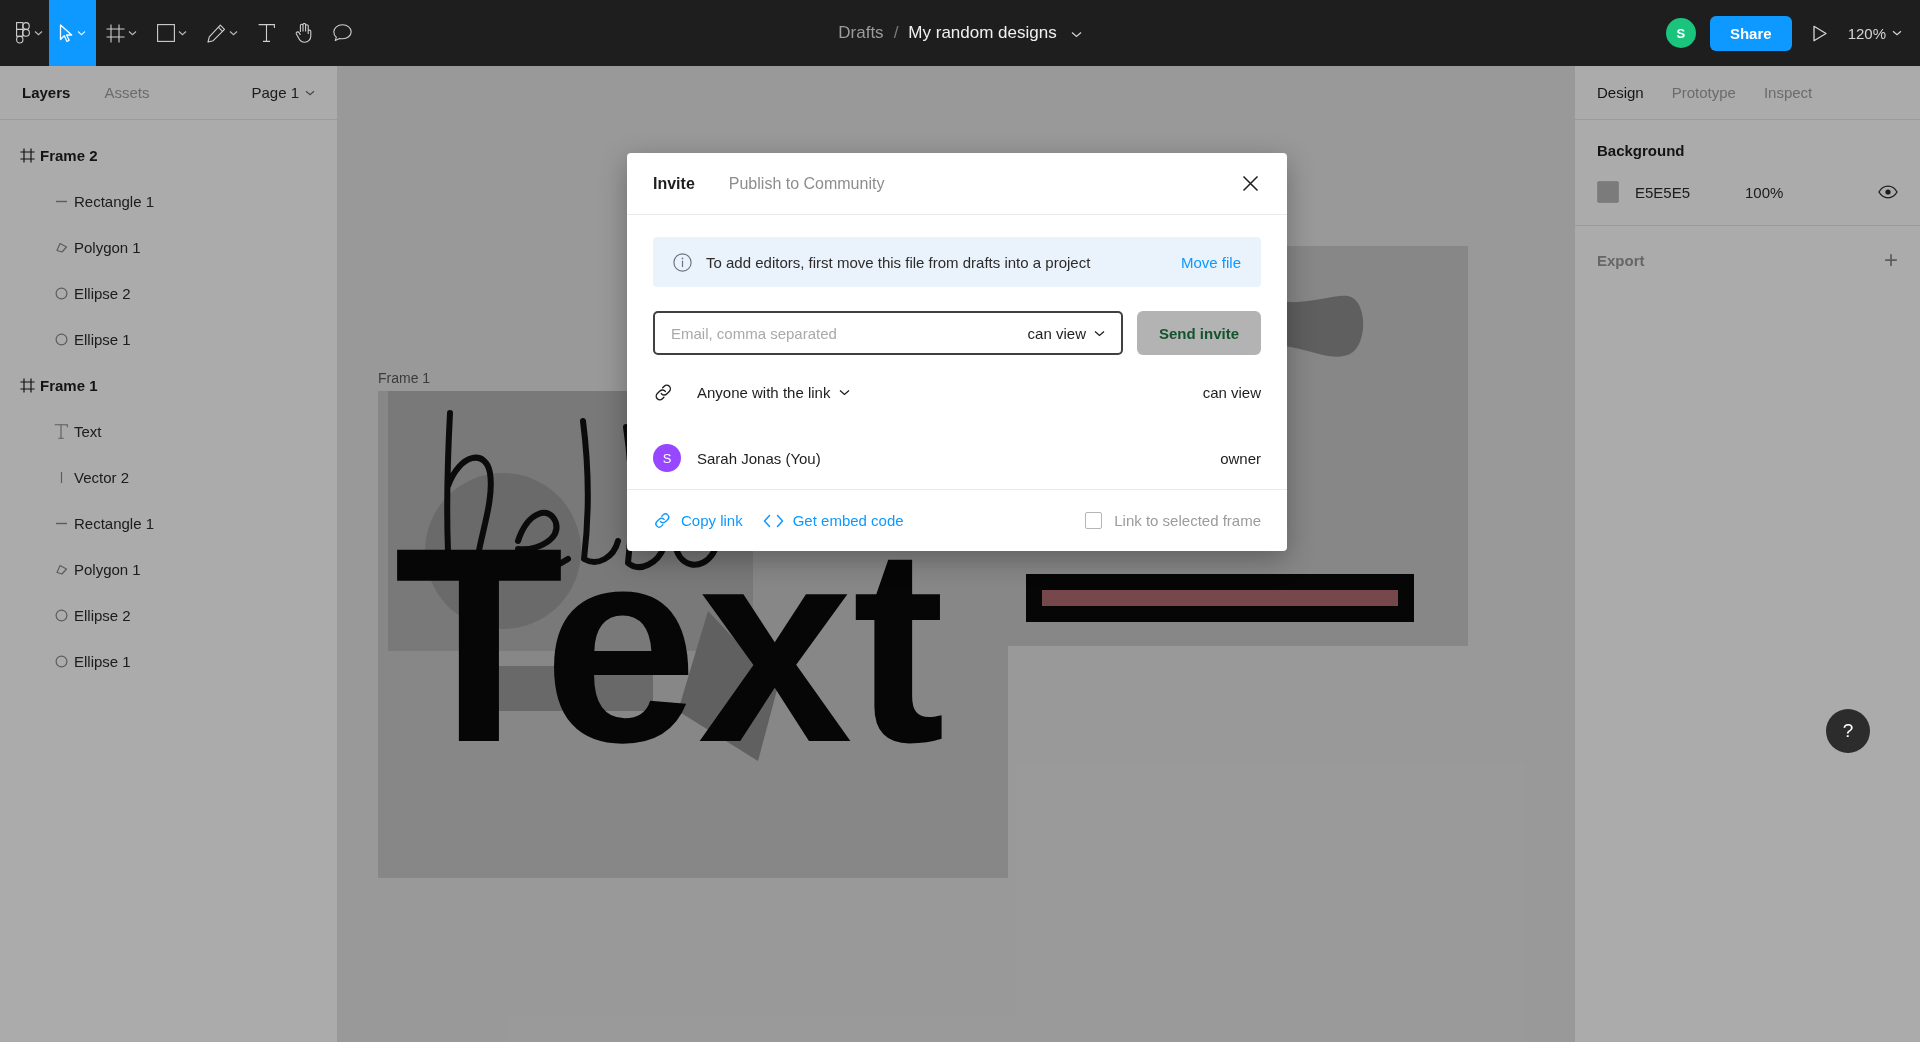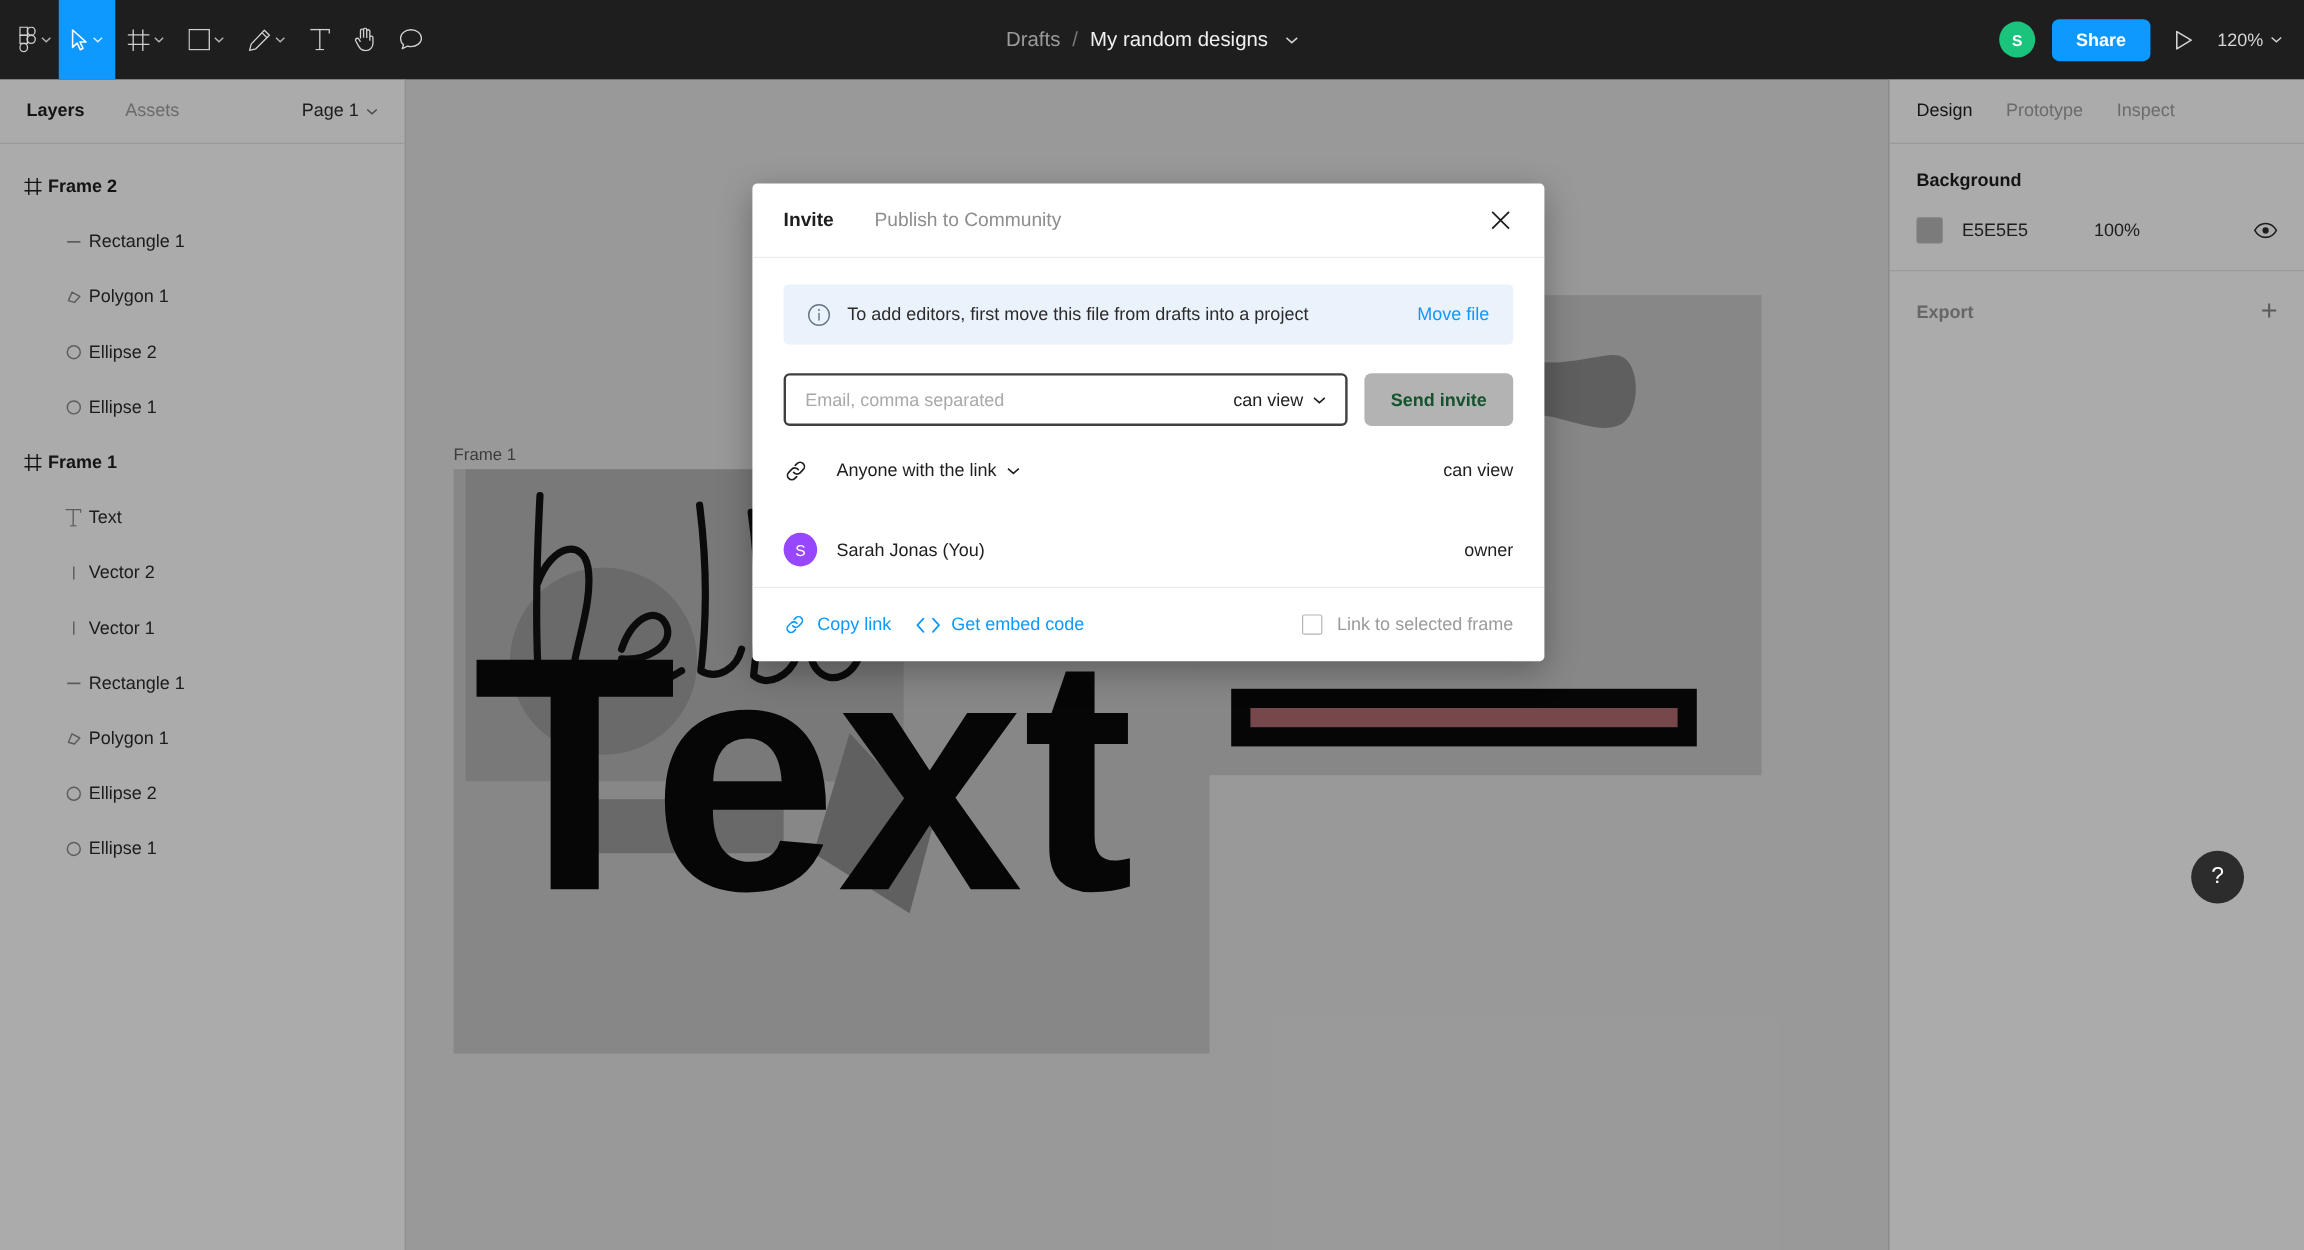--- a/index.html
+++ b/index.html
@@ -418,28 +418,20 @@
           </span>
           <span class="l-name">Text</span>
         </div>
         <div class="layer-row depth1">
           <span class="l-icon">
             <svg width="15" height="15" viewBox="0 0 15 15" fill="none" stroke="#8a8a8a" stroke-width="1.2">
               <path d="M7.5 2V13"></path>
             </svg>
           </span>
           <span class="l-name">Vector 2</span>
-        </div>
-        <div class="layer-row depth1">
-          <span class="l-icon">
-            <svg width="15" height="15" viewBox="0 0 15 15" fill="none" stroke="#8a8a8a" stroke-width="1.2">
-              <path d="M7.5 2V13"></path>
-            </svg>
-          </span>
-          <span class="l-name">Vector 1</span>
         </div>
         <div class="layer-row depth1">
           <span class="l-icon">
             <svg width="15" height="15" viewBox="0 0 15 15" fill="none" stroke="#8a8a8a" stroke-width="1.4">
               <path d="M2 7.5H13"></path>
             </svg>
           </span>
           <span class="l-name">Rectangle 1</span>
         </div>
         <div class="layer-row depth1">

